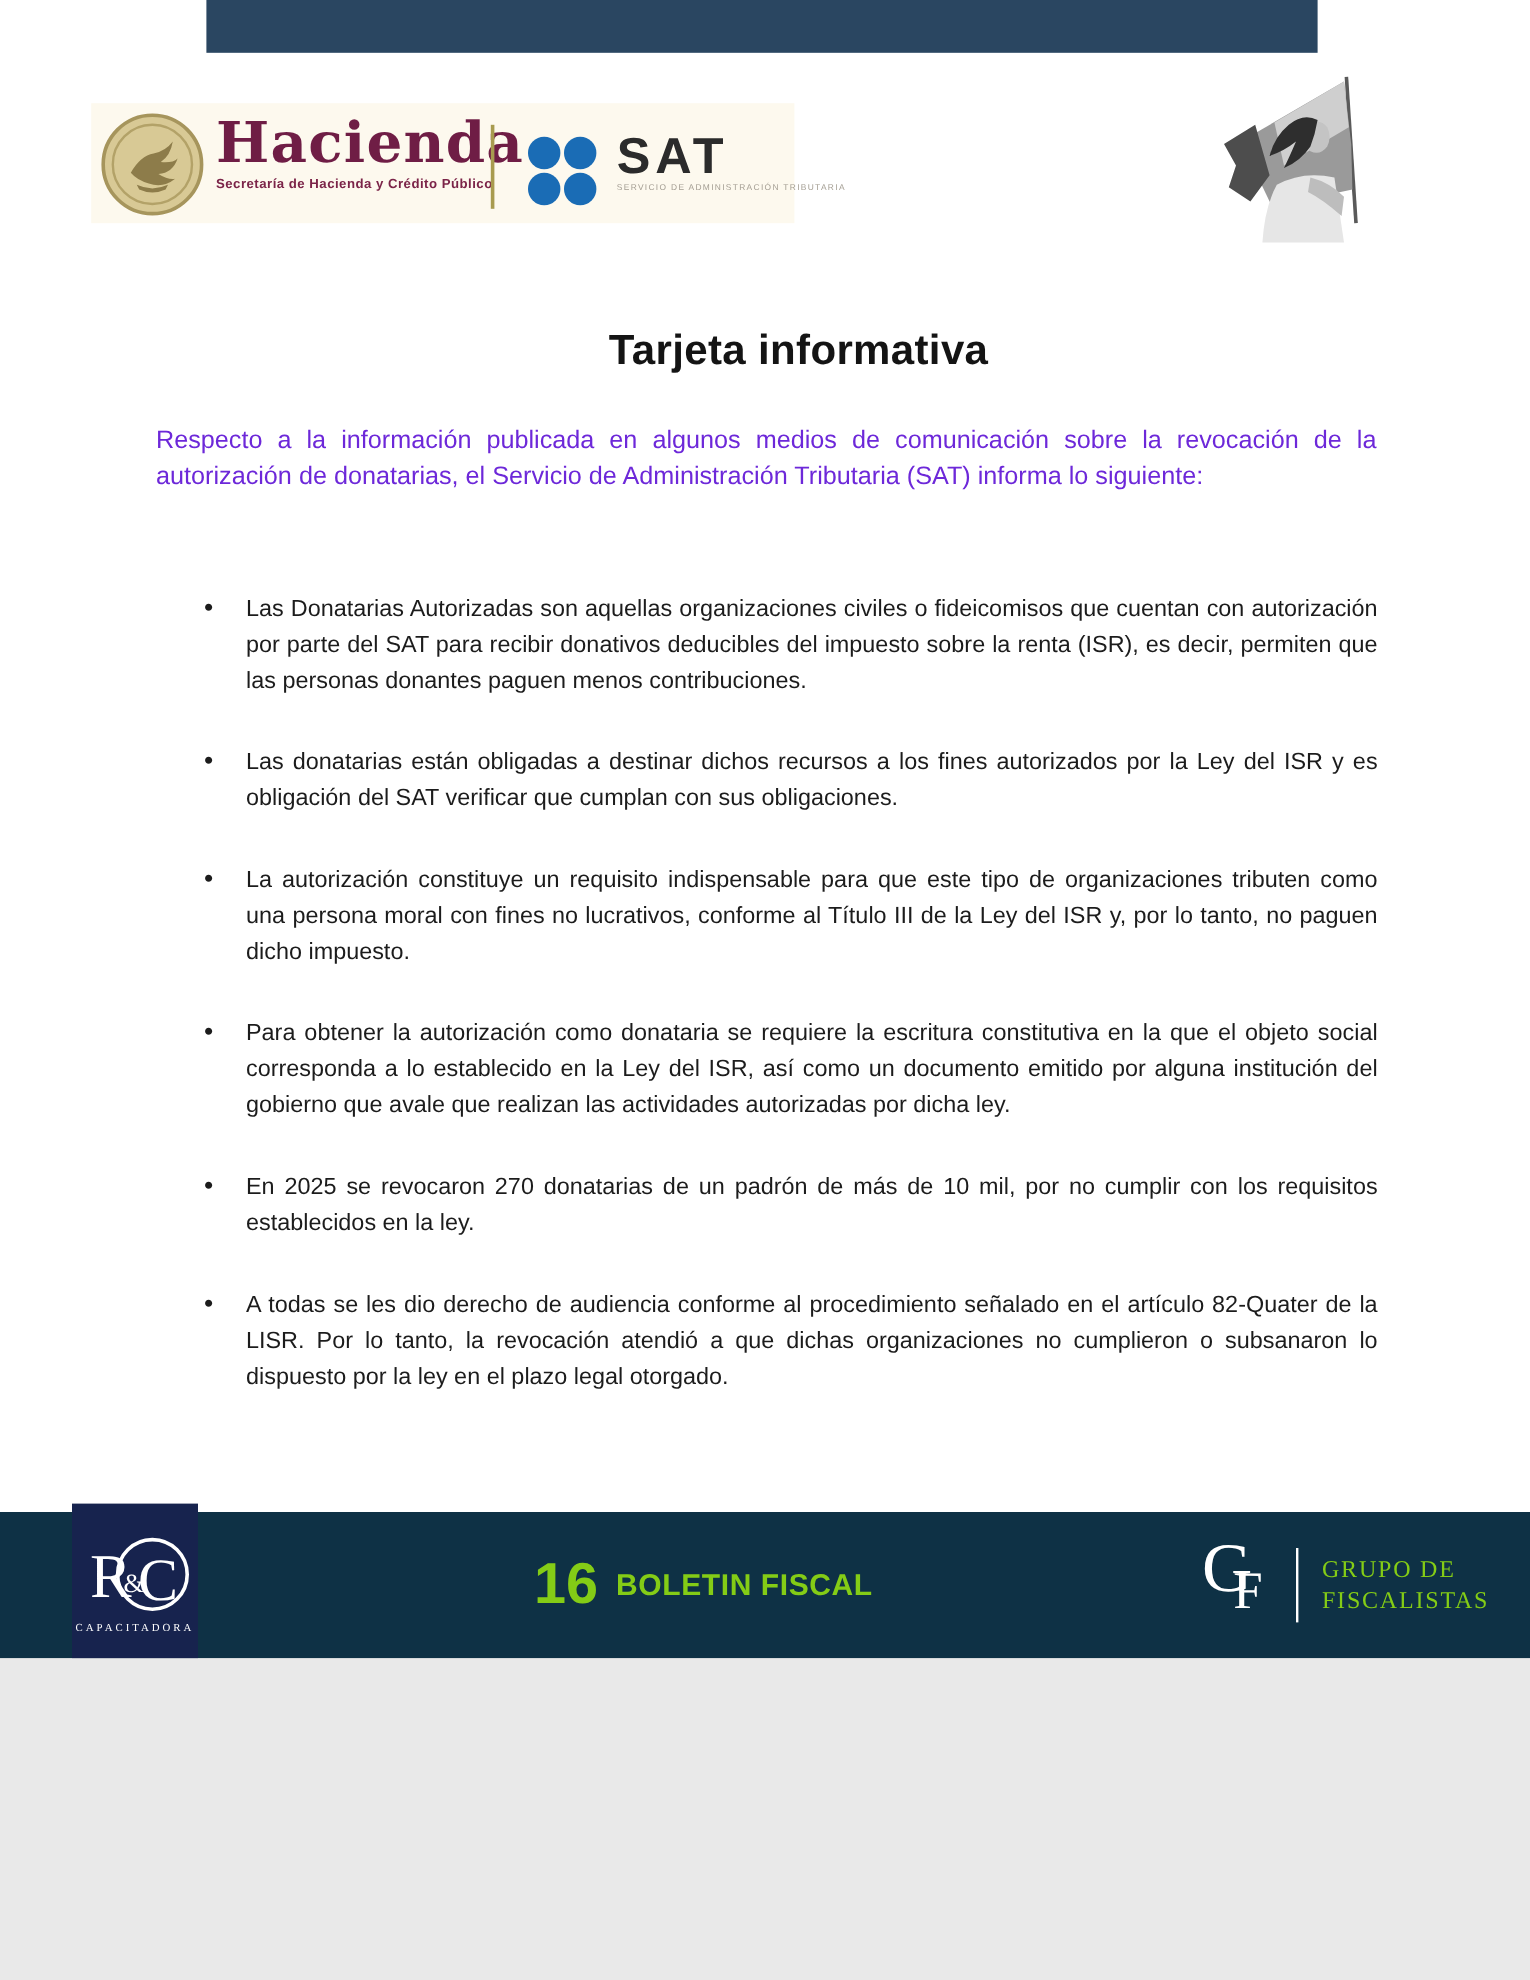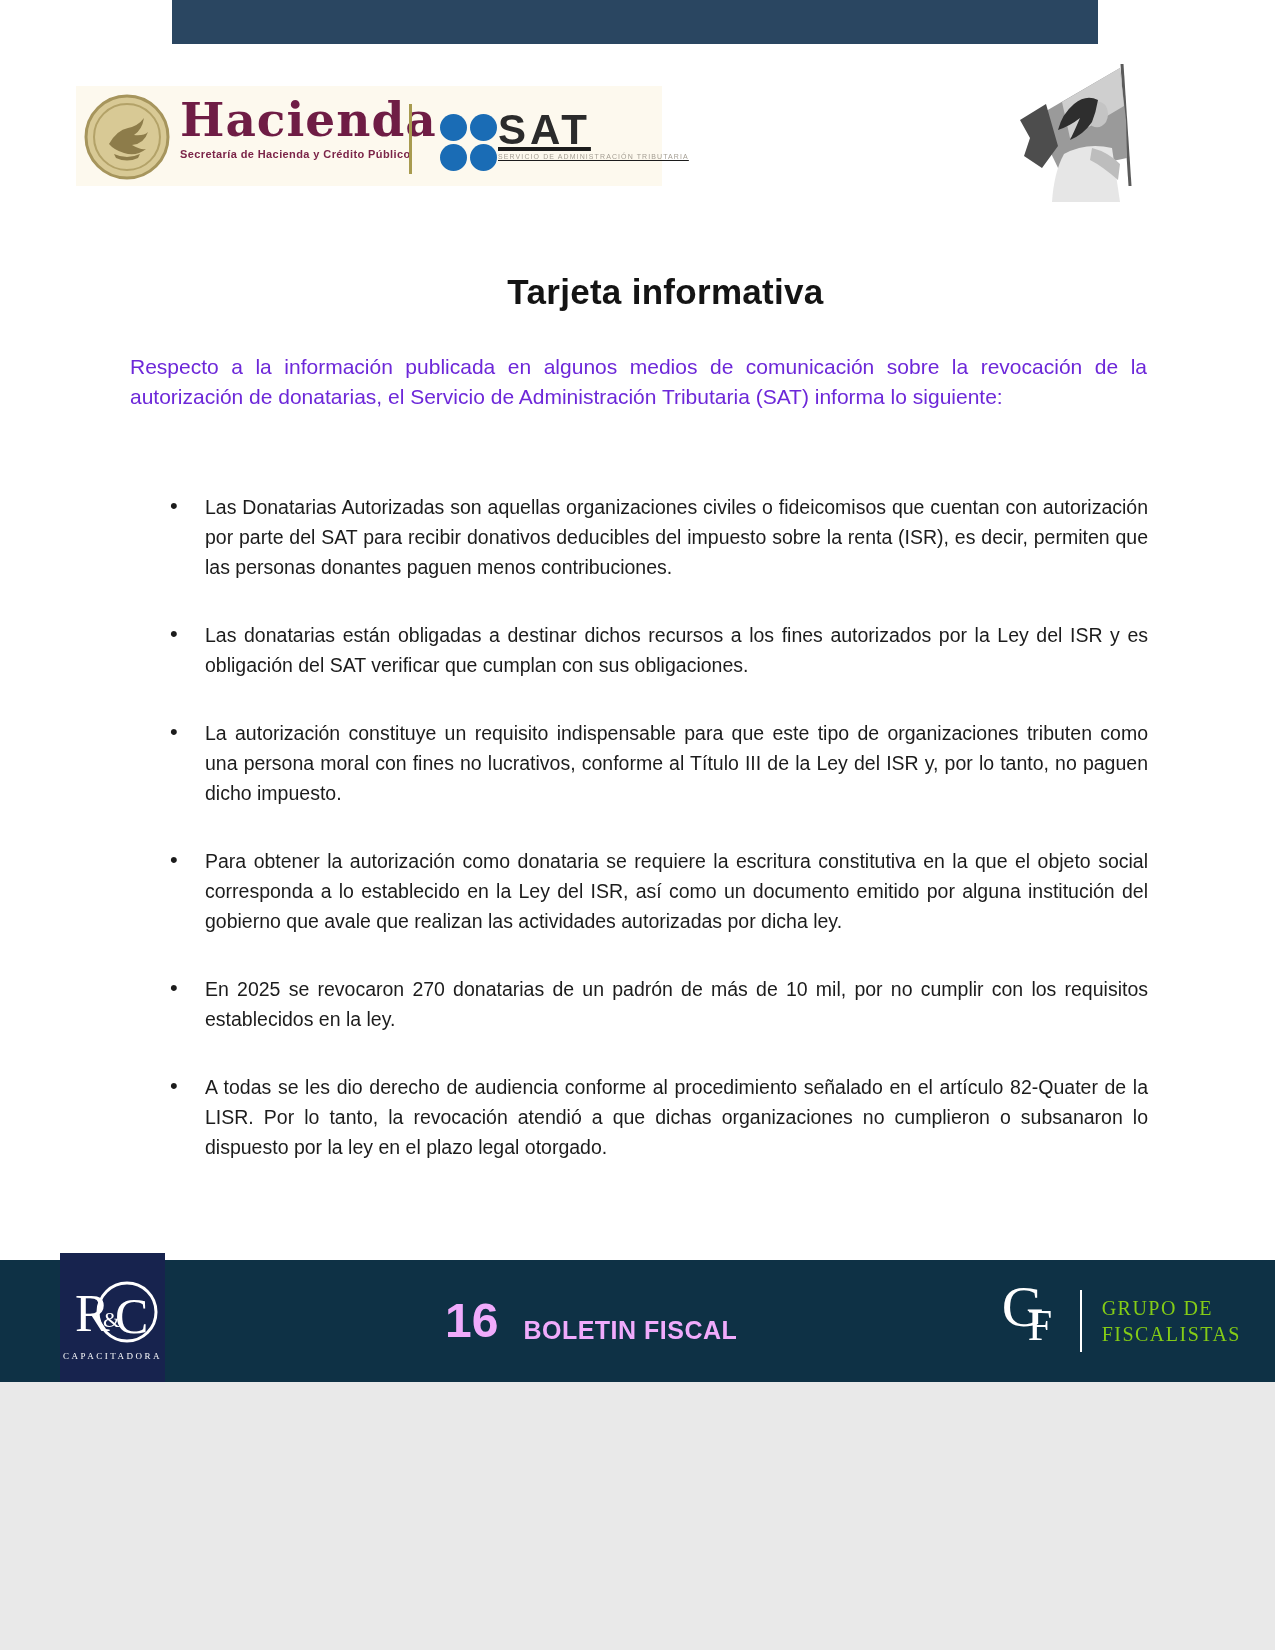--- a/index.html
+++ b/index.html
@@ -23,21 +23,21 @@
     font-family:"DejaVu Serif", serif;
     font-weight:bold;font-size:47px;line-height:48px;color:#6f1d45;letter-spacing:1px;
   }
   .hacienda-sub{
     margin-top:4px;font-size:11px;font-weight:bold;color:#7b2448;letter-spacing:.4px;
   }
   .hdr-divider{position:absolute;left:409px;top:104px;width:3px;height:70px;background:#a89b4f;}
   .sat-block{position:absolute;left:440px;top:108px;display:flex;align-items:flex-start;}
   .sat-dots{display:grid;grid-template-columns:27px 27px;grid-template-rows:27px 27px;gap:3px;margin-top:6px;}
   .sat-dot{width:27px;height:27px;border-radius:50%;background:#1a6cb5;}
-  .sat-texts{margin-left:1px;text-decoration:underline;}
+  .sat-texts{margin-left:17px;}
   .sat-word{font-size:42px;font-weight:800;letter-spacing:4px;color:#2b2b2b;line-height:44px;}
   .sat-tagline{font-size:7px;color:#a39d92;letter-spacing:1.1px;margin-top:1px;}
   .patria{position:absolute;left:1000px;top:60px;width:142px;height:152px;}
   
   .dateline{
     position:absolute;left:130px;top:220px;width:1020px;
     text-align:right;font-size:19.5px;color:#1d1d1d;
   }
   .doc-title{
     position:absolute;left:0;top:272px;width:1275px;text-align:center;
@@ -63,21 +63,21 @@
   .rc-box{
     position:absolute;left:60px;top:-7px;width:105px;height:129px;background:#17234e;
     display:flex;flex-direction:column;align-items:center;justify-content:center;
   }
   .rc-caption{
     font-family:"Liberation Serif", serif;font-size:9px;color:#ffffff;
     letter-spacing:2.5px;margin-top:2px;
   }
   .pagenum-row{
     position:absolute;left:445px;top:50%;transform:translateY(-50%);
-    display:flex;align-items:flex-end;gap:25px;color:#f0abfc;
+    display:flex;align-items:center;gap:15px;color:#84cc16;
   }
   .pagenum{font-size:48px;font-weight:700;line-height:48px;}
   .pagenum-label{font-size:25px;font-weight:700;letter-spacing:.5px;}
   .gf-block{
     position:absolute;right:34px;top:50%;transform:translateY(-50%);
     display:flex;align-items:center;gap:20px;color:#ffffff;
   }
   .gf-monogram{position:relative;width:58px;height:76px;font-family:"Liberation Serif", serif;}
   .gf-g{position:absolute;left:0;top:-6px;font-size:58px;line-height:60px;}
   .gf-f{position:absolute;left:26px;top:20px;font-size:44px;line-height:46px;}

